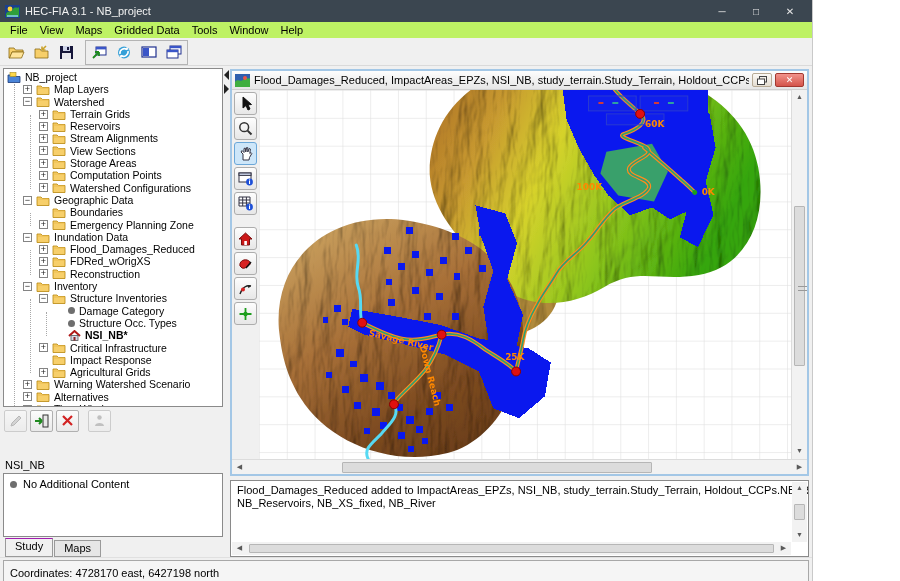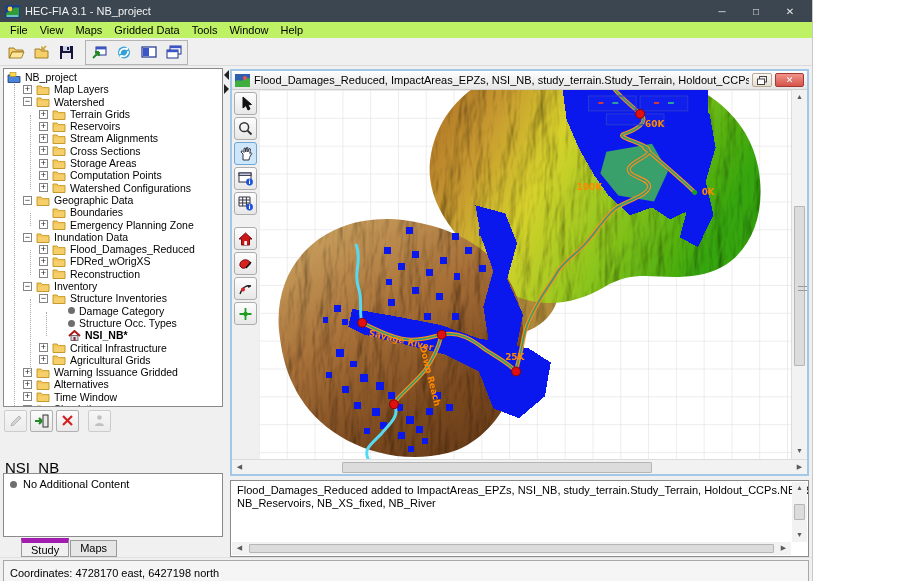--- a/index.html
+++ b/index.html
@@ -34,28 +34,28 @@
   .exp { width:9px; height:9px; border:1px solid #848484; background:#fff; font-size:9px; line-height:7px; text-align:center; margin-right:4px; flex:0 0 auto; color:#222; }
   .exp-spacer { width:13px; flex:0 0 auto; }
   .ticon { margin-right:4px; display:inline-flex; flex:0 0 auto; }
   .ticon.bullet i { display:block; width:7px; height:7px; border-radius:50%; background:#6e6e6e; }
   .tguide { position:absolute; border-left:1px dotted #a8a8a8; width:0; }
 
   .tree-toolbar { height:27px; display:flex; align-items:center; gap:3px; padding:2px 1px; flex:0 0 auto; }
   .tt-btn { width:23px; height:22px; border:1px solid #b0b0b0; background:linear-gradient(#fcfcfc,#e9e9e9); display:flex; align-items:center; justify-content:center; border-radius:2px; }
   .tt-btn.disabled { opacity:.55; }
 
-  .sel-title { height:15px; font-size:15px; padding:1px 2px; flex:0 0 auto;margin-top:24px; }
+  .sel-title { height:15px; font-size:11px; padding:1px 2px; flex:0 0 auto;margin-top:24px; }
   .content-box { height:64px; border:1px solid #8a8a8a; background:#fff; padding:4px 6px; flex:0 0 auto; }
   .content-item { display:flex; align-items:center; gap:6px; font-size:11px; }
   .content-item i { width:7px; height:7px; border-radius:50%; background:#6e6e6e; flex:0 0 auto; }
 
   .tabs-row { height:20px; display:flex; align-items:flex-end; gap:1px; padding-left:2px; flex:0 0 auto; }
   .tab { font-size:11px; padding:1px 9px 2px 9px; background:#e6e6e6; border:1px solid #9a9a9a; height:17px; }
-  .tab.active { background:#f0f0f0; border-top:5px solid #a21caf; height:19px;margin-left:16px; }
+  .tab.active { background:#f0f0f0; border-top:1px solid #a21caf; height:19px; }
 
   .divider { width:6px; flex:0 0 auto; position:relative; }
   .divider .dv-arrow { position:absolute; left:0; width:0; height:0; }
 
   .right-panel { flex:1 1 auto; display:flex; flex-direction:column; min-width:0; padding:3px 3px 0 0; }
 
   
   .map-frame { height:407px; flex:0 0 auto; border:2px solid #a3c7e6; background:#f0f0f0; display:flex; flex-direction:column; }
   .map-titlebar { height:19px; background:linear-gradient(#fdfdfd,#e6e6e6); display:flex; align-items:center; padding:0 3px; border-bottom:1px solid #cfcfcf; flex:0 0 auto; }
   .map-titlebar .mt-icon { width:15px; height:13px; margin-right:4px; flex:0 0 auto; }
@@ -251,21 +251,21 @@
               <span class="tlabel">Stream Alignments</span>
             </div>
             <div class="tree-row" style="padding-left: 35px;">
               <span class="exp">+</span>
               <span class="ticon folder">
                 <svg width="14" height="11" viewBox="0 0 14 11">
                   <path d="M1,2 h4 l1.5,1.5 H13 v7 H1 Z" fill="#f7cf6a" stroke="#b8860b" stroke-width="0.8"></path>
                   <path d="M1.5,4 h11" stroke="#e8b84a" stroke-width="0.8"></path>
                 </svg>
               </span>
-              <span class="tlabel">Cross Sections</span>
+              <span class="tlabel">View Sections</span>
             </div>
             <div class="tree-row" style="padding-left: 35px;">
               <span class="exp">+</span>
               <span class="ticon folder">
                 <svg width="14" height="11" viewBox="0 0 14 11">
                   <path d="M1,2 h4 l1.5,1.5 H13 v7 H1 Z" fill="#f7cf6a" stroke="#b8860b" stroke-width="0.8"></path>
                   <path d="M1.5,4 h11" stroke="#e8b84a" stroke-width="0.8"></path>
                 </svg>
               </span>
               <span class="tlabel">Storage Areas</span>
@@ -409,38 +409,48 @@
               <span class="exp">+</span>
               <span class="ticon folder">
                 <svg width="14" height="11" viewBox="0 0 14 11">
                   <path d="M1,2 h4 l1.5,1.5 H13 v7 H1 Z" fill="#f7cf6a" stroke="#b8860b" stroke-width="0.8"></path>
                   <path d="M1.5,4 h11" stroke="#e8b84a" stroke-width="0.8"></path>
                 </svg>
               </span>
               <span class="tlabel">Critical Infrastructure</span>
             </div>
             <div class="tree-row" style="padding-left: 35px;">
+              <span class="exp-spacer"></span>
+              <span class="ticon folder">
+                <svg width="14" height="11" viewBox="0 0 14 11">
+                  <path d="M1,2 h4 l1.5,1.5 H13 v7 H1 Z" fill="#f7cf6a" stroke="#b8860b" stroke-width="0.8"></path>
+                  <path d="M1.5,4 h11" stroke="#e8b84a" stroke-width="0.8"></path>
+                </svg>
+              </span>
+              <span class="tlabel">Impact Response</span>
+            </div>
+            <div class="tree-row" style="padding-left: 35px;">
               <span class="exp">+</span>
               <span class="ticon folder">
                 <svg width="14" height="11" viewBox="0 0 14 11">
                   <path d="M1,2 h4 l1.5,1.5 H13 v7 H1 Z" fill="#f7cf6a" stroke="#b8860b" stroke-width="0.8"></path>
                   <path d="M1.5,4 h11" stroke="#e8b84a" stroke-width="0.8"></path>
                 </svg>
               </span>
               <span class="tlabel">Agricultural Grids</span>
             </div>
             <div class="tree-row" style="padding-left: 19px;">
               <span class="exp">+</span>
               <span class="ticon folder">
                 <svg width="14" height="11" viewBox="0 0 14 11">
                   <path d="M1,2 h4 l1.5,1.5 H13 v7 H1 Z" fill="#f7cf6a" stroke="#b8860b" stroke-width="0.8"></path>
                   <path d="M1.5,4 h11" stroke="#e8b84a" stroke-width="0.8"></path>
                 </svg>
               </span>
-              <span class="tlabel">Warning Issuance Gridded</span>
+              <span class="tlabel">Warning Watershed Scenario</span>
             </div>
             <div class="tree-row" style="padding-left: 19px;">
               <span class="exp">+</span>
               <span class="ticon folder">
                 <svg width="14" height="11" viewBox="0 0 14 11">
                   <path d="M1,2 h4 l1.5,1.5 H13 v7 H1 Z" fill="#f7cf6a" stroke="#b8860b" stroke-width="0.8"></path>
                   <path d="M1.5,4 h11" stroke="#e8b84a" stroke-width="0.8"></path>
                 </svg>
               </span>
               <span class="tlabel">Alternatives</span>

